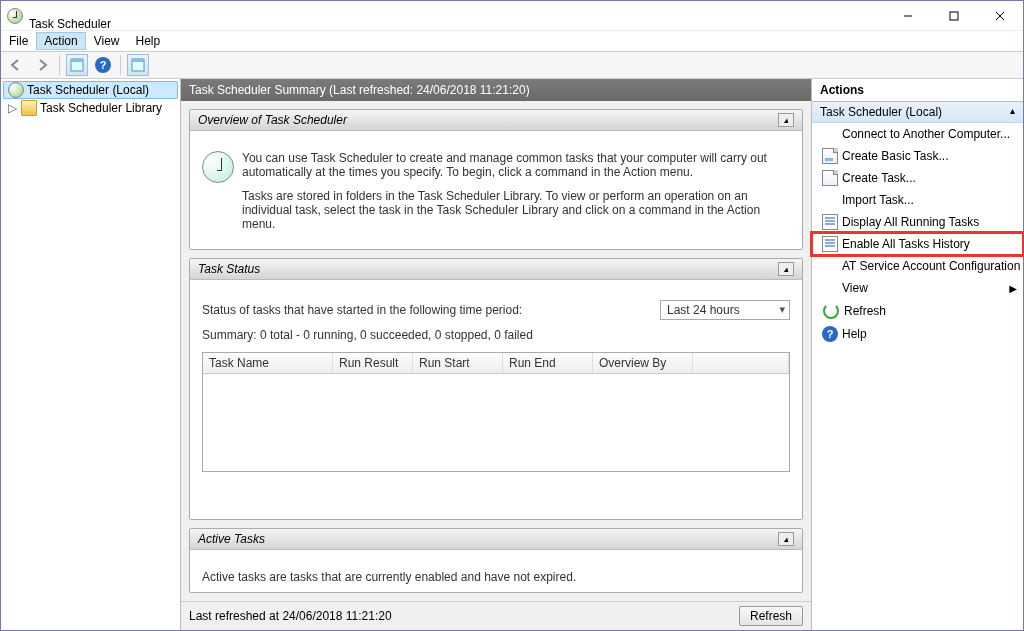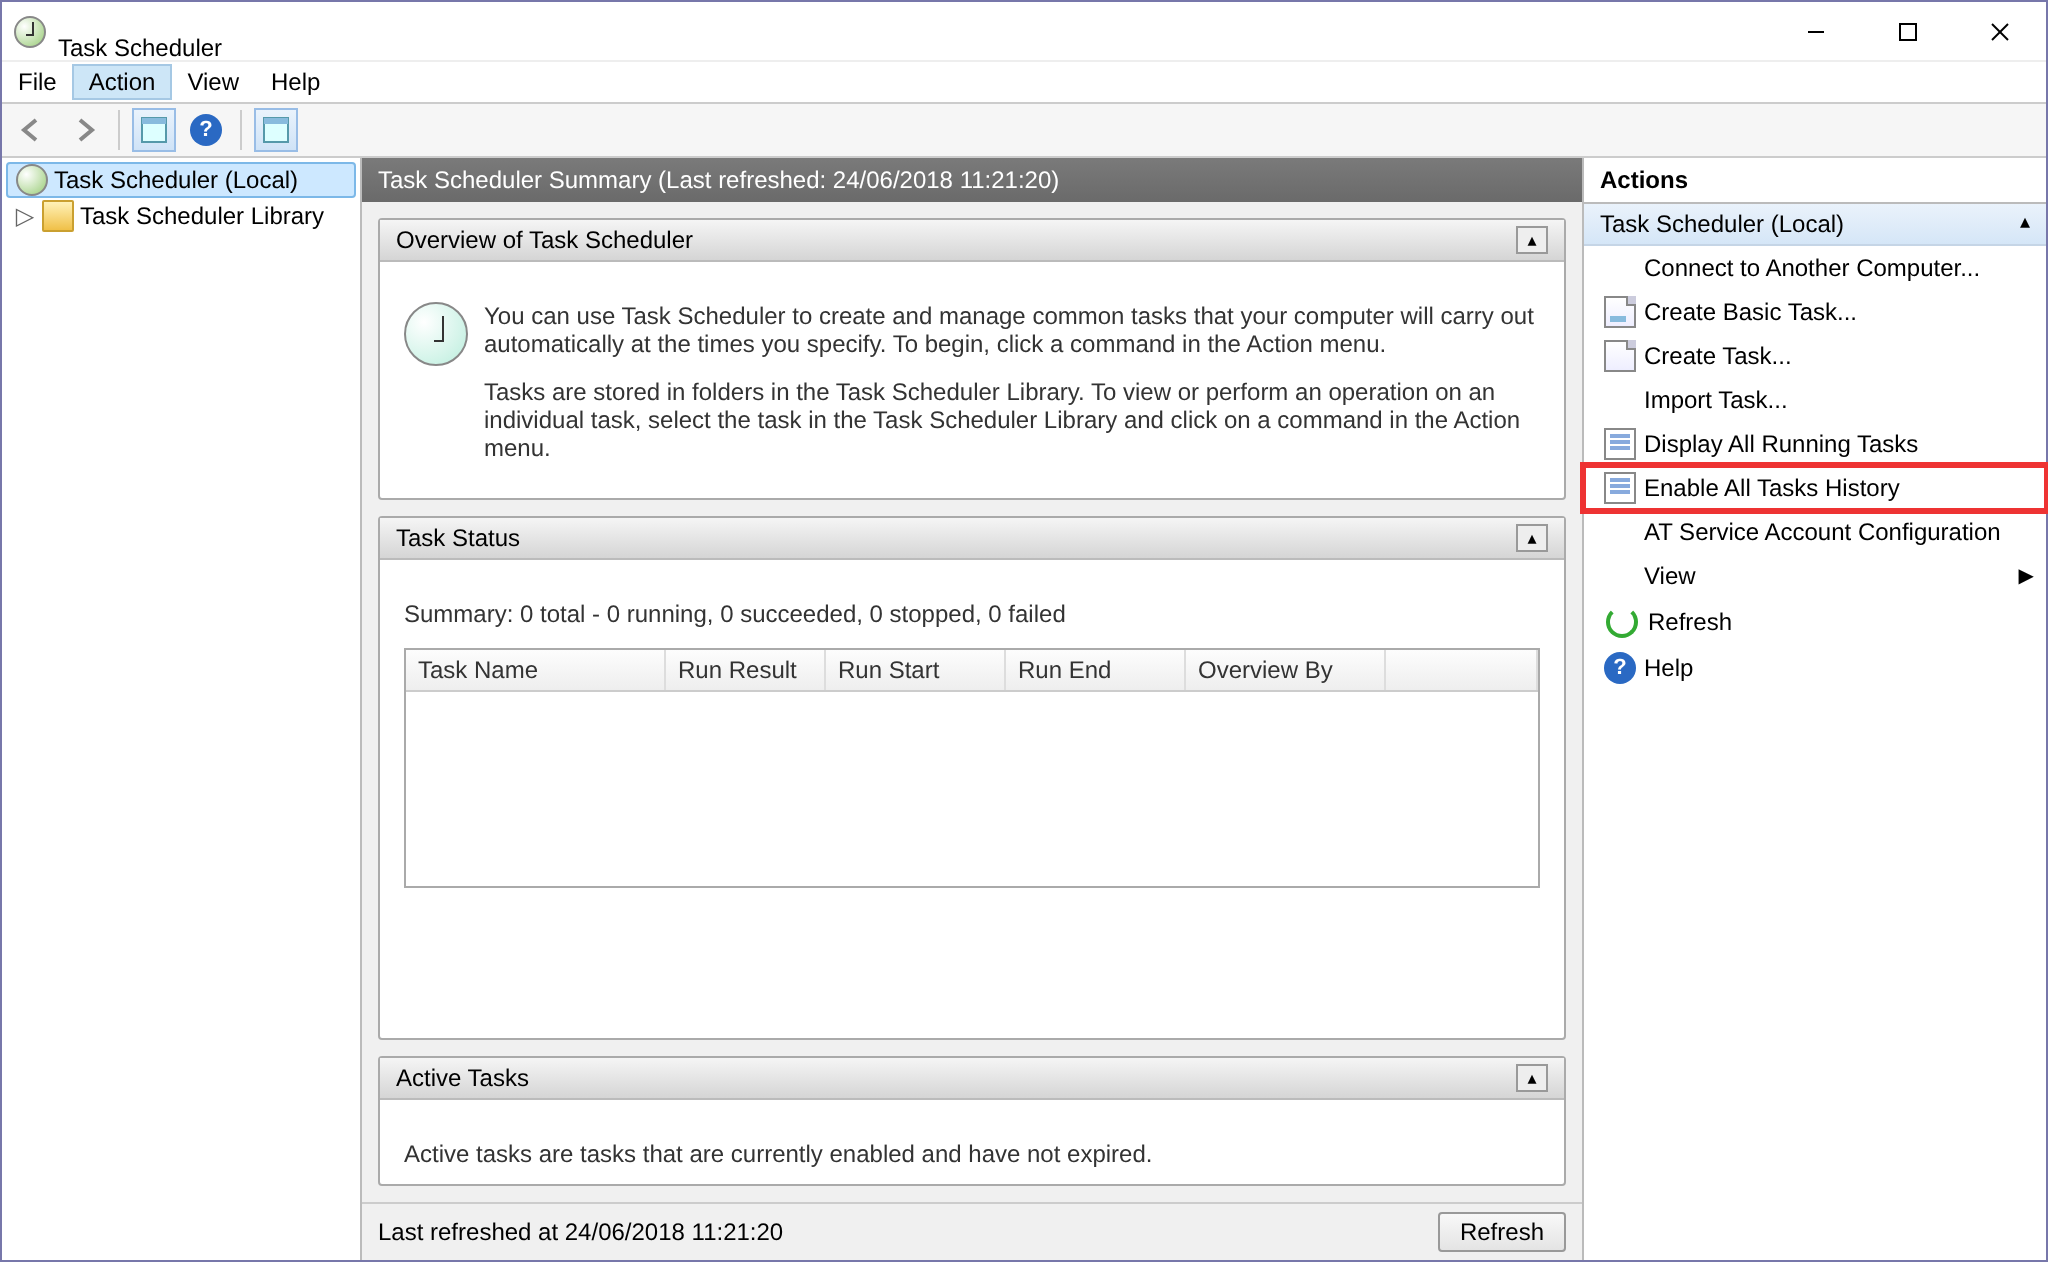--- a/index.html
+++ b/index.html
@@ -38,21 +38,21 @@
   .tree .ic { width: 16px; height: 16px; margin: 0 3px; }
   .tree .ic.clock { border-radius:50%; background: radial-gradient(circle at 30% 30%,#fff,#9c7); border:1px solid #888; }
   .tree .ic.folder { background: linear-gradient(#fff2b8,#f0c048); border:1px solid #caa030; border-radius: 1px; }
 
   
   .center { flex: 1; background: #f0f0f0; display: flex; flex-direction: column; padding: 0; min-width: 0; }
   .summaryhdr { background: linear-gradient(#7a7a7a,#6a6a6a); color: #fff; font-size: 12px; padding: 4px 8px; }
   .centerscroll { flex: 1; overflow: hidden; padding: 8px; display: flex; flex-direction: column; gap: 8px; }
 
   .panel { border: 1px solid #aaa; background: #fff; border-radius: 2px; }
-  .panelhdr { display: flex; align-items: center; background: linear-gradient(#f5f5f5,#d5d5d5); border-bottom: 1px solid #bbb; font-size: 12px; padding: 3px 8px; }
+  .panelhdr { display: flex; align-items: center; background: linear-gradient(#f5f5f5,#d5d5d5); border-bottom: 1px solid #bbb; font-size: 12px; padding: 3px 8px; font-style: italic; }
   .panelhdr .sp { flex: 1; }
   .panelhdr .coll { width: 16px; height: 14px; border: 1px solid #999; background: #eee; display:flex; align-items:center; justify-content:center; font-size:9px;}
   .panelbody { padding: 8px 12px; font-size: 12px; color: #333; margin-top: 12px; }
 
   .ov { display: flex; align-items: flex-start; gap: 8px; }
   .ov .bigclock { width: 32px; height: 32px; border-radius:50%; background: radial-gradient(circle at 30% 30%,#fff,#bed); border:1px solid #888; position:relative; flex-shrink:0; }
   .ov .bigclock::after { content:""; position:absolute; left:14px; top:6px; width:4px; height:12px; border-right:1px solid #333; border-bottom:1px solid #333; }
   .ov p { margin: 0 0 10px 0; }
 
   .tsrow { display:flex; align-items:center; justify-content:space-between; margin-bottom: 8px; }
@@ -61,21 +61,21 @@
 
   .tbl { border: 1px solid #aaa; margin-top: 10px; min-height: 120px; }
   .tblhdr { display:flex; background: linear-gradient(#fdfdfd,#eee); border-bottom: 1px solid #ccc; font-size: 12px; }
   .tblhdr div { padding: 3px 6px; border-right: 1px solid #ddd; }
 
   .footer { display: flex; align-items: center; padding: 4px 8px; font-size: 12px; }
   .footer .sp { flex:1; }
   .footer button { font-size: 12px; padding: 2px 10px; background: linear-gradient(#f8f8f8,#e4e4e4); border: 1px solid #999; border-radius: 2px; }
 
   
-  .actions { width: 232px; border-left: 1px solid #bbb; display:flex; flex-direction:column; background:#fff; }
+  .actions { width: 212px; border-left: 1px solid #bbb; display:flex; flex-direction:column; background:#fff; }
   .actionshdr { font-weight: bold; font-size: 12px; padding: 4px 8px; border-bottom: 1px solid #bbb; }
   .actionssub { background: linear-gradient(#eaf2fb,#d5e6f7); font-size: 12px; padding: 3px 8px; border-bottom: 1px solid #c5d5e6; display: flex; }
   .actionssub::after { content: "▴"; margin-left: auto; font-size: 10px; }
   .actlist { font-size: 12px; }
   .actitem { display: flex; align-items: center; padding: 3px 6px 3px 10px; gap: 4px; white-space: nowrap; }
   .actitem.hl { outline: 3px solid #e33; outline-offset: -1px; }
   .actitem .ic { width: 16px; height: 16px; display:inline-block; flex-shrink:0; }
   .actitem .arrow { margin-left: auto; font-size: 10px; }
   .ic-none { }
   .ic-doc { background: linear-gradient(#fff,#eef); border:1px solid #888; position:relative; }
@@ -185,20 +185,24 @@
           </div>
         </div>
 
         <div class="panel" style="flex:1; display:flex; flex-direction:column;">
           <div class="panelhdr">
             <span>Task Status</span>
             <span class="sp"></span>
             <span class="coll">▴</span>
           </div>
           <div class="panelbody" style="flex:1;">
+            <div class="tsrow">
+              <span>Status of tasks that have started in the following time period:</span>
+              <div class="combo"><span>Last 24 hours</span></div>
+            </div>
             <div>Summary: 0 total - 0 running, 0 succeeded, 0 stopped, 0 failed</div>
             <div class="tbl">
               <div class="tblhdr">
                 <div style="width:130px">Task Name</div>
                 <div style="width:80px">Run Result</div>
                 <div style="width:90px">Run Start</div>
                 <div style="width:90px">Run End</div>
                 <div style="width:100px">Overview By</div>
                 <div style="flex:1"></div>
               </div>

